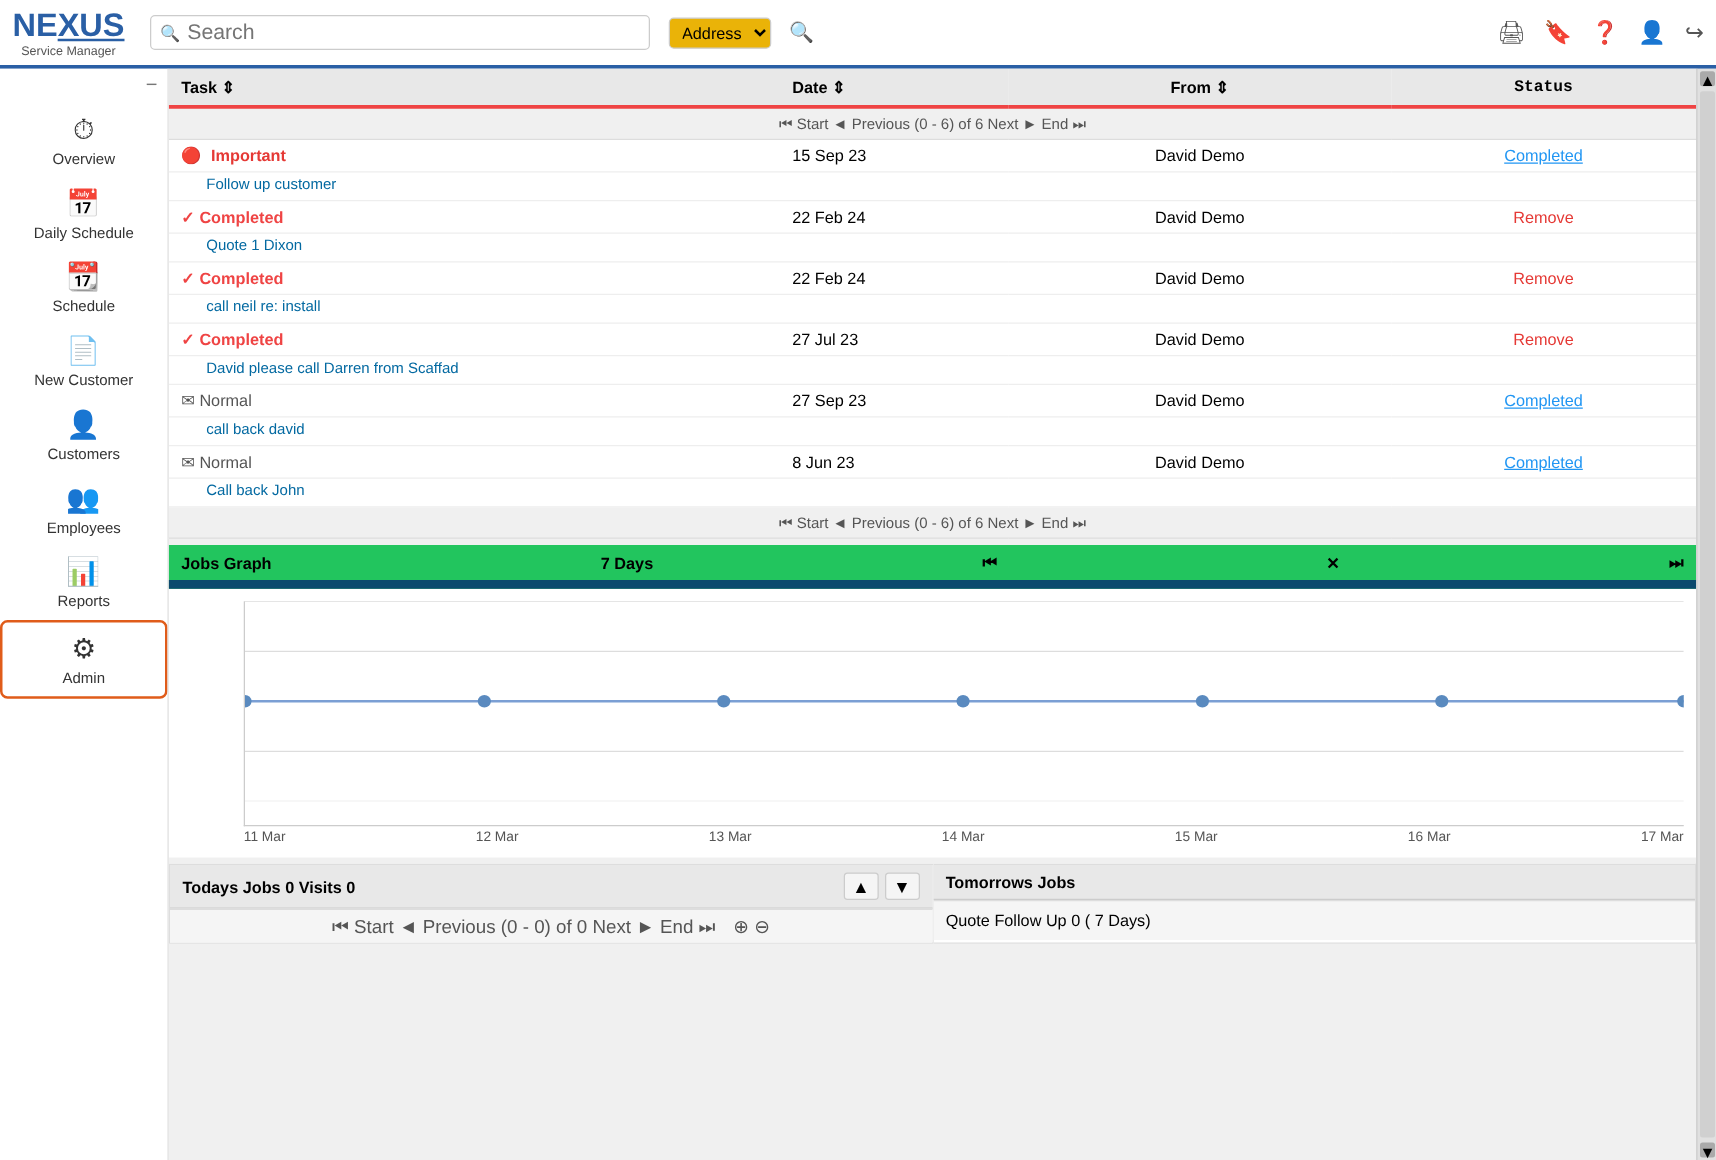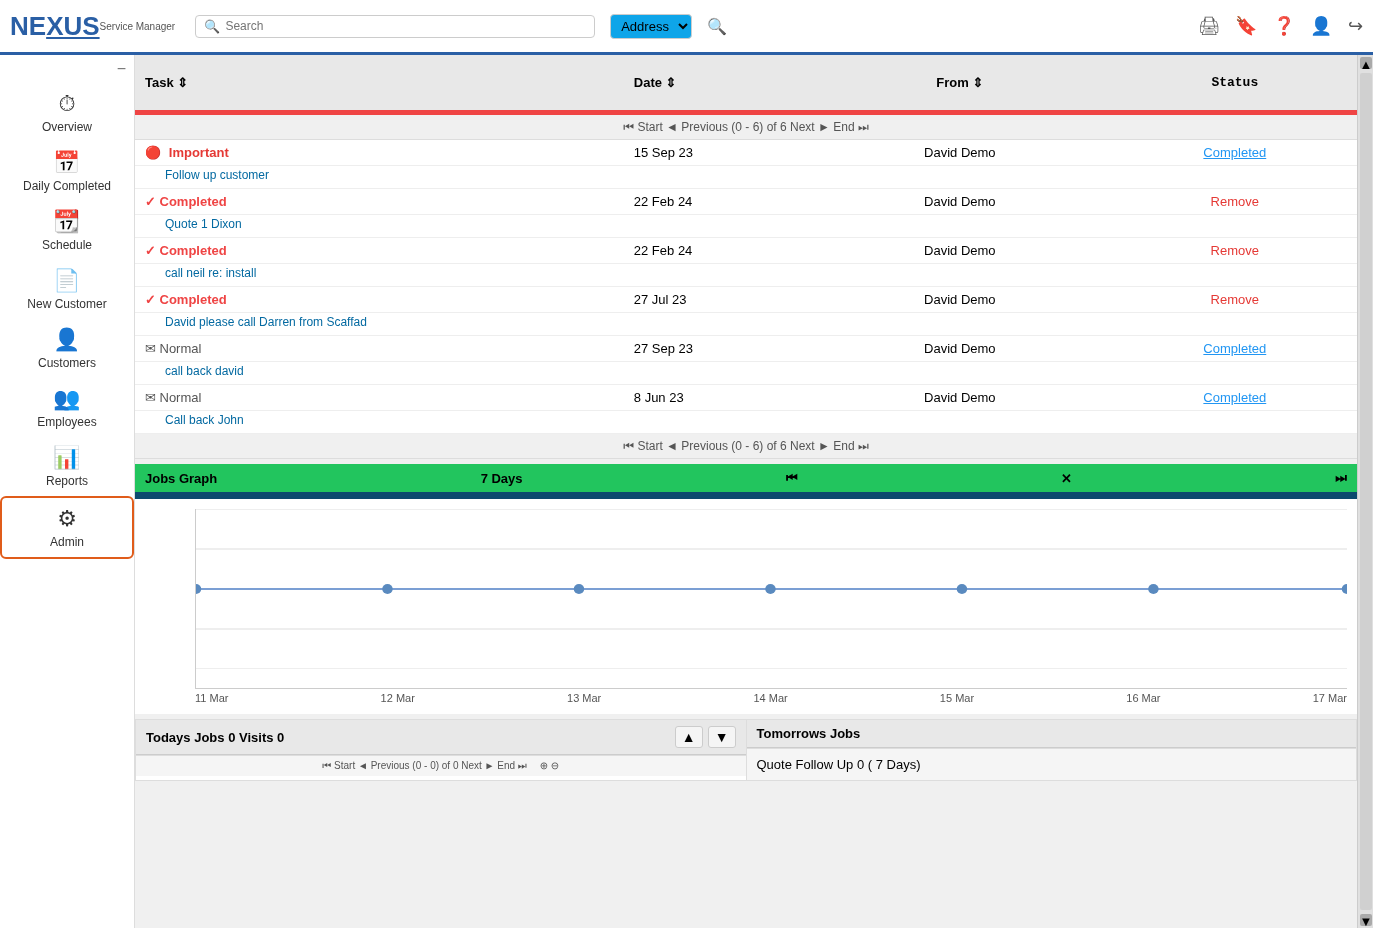--- a/index.html
+++ b/index.html
@@ -3,29 +3,29 @@
   <meta charset="utf-8">
   <style>
     * { box-sizing: border-box; margin: 0; padding: 0; }
     body { font-family: Arial, sans-serif; font-size: 13px; background: #f0f0f0; overflow: hidden; width: 1373px; height: 928px; }
 
     
     .header {
       display: flex; align-items: center; background: white; border-bottom: 3px solid #2a5fa5;
       height: 55px; padding: 0 10px; gap: 10px;
     }
-    .logo { display: flex; align-items: center; margin-right: 10px; }
+    .logo { display: flex; flex-direction: column; align-items: center; margin-right: 10px; }
     .search-bar {
       display: flex; align-items: center; border: 1px solid #ccc; border-radius: 4px;
       background: white; padding: 3px 8px; flex: 0 0 400px;
     }
-    .search-bar input { border: none; outline: none; font-size: 12px; width: 200px; }
+    .search-bar input { border: none; outline: none; font-size: 17px; width: 200px; }
     .search-dropdown {
       border: 1px solid #ccc; border-radius: 4px; padding: 3px 6px; font-size: 13px;
-      margin-left: 5px; background: #0ea5e9;
+      margin-left: 5px; background: #eab308;
     }
     .search-icon-btn { background: none; border: none; cursor: pointer; font-size: 16px; margin-left: 5px; }
     .header-spacer { flex: 1; }
     .header-actions { display: flex; gap: 15px; align-items: center; }
     .header-icon { font-size: 18px; cursor: pointer; color: #555; }
 
     
     .layout { display: flex; height: calc(928px - 55px); }
 
     
@@ -45,22 +45,22 @@
     .sidebar-item .icon { font-size: 22px; margin-bottom: 3px; }
     .sidebar-item .label { font-size: 12px; }
 
     
     .main { flex: 1; overflow-y: auto; background: #f0f0f0; padding: 0; }
 
     
     .tasks-section { background: white; margin-bottom: 5px; }
     .tasks-table { width: 100%; border-collapse: collapse; }
     .tasks-table th {
-      background: #e8e8e8; padding: 20px 10px; text-align: left; font-weight: bold;
-      border-bottom: 5px solid #ef4444; font-size: 13px;
+      background: #e8e8e8; padding: 7px 10px; text-align: left; font-weight: bold;
+      border-bottom: 3px solid #ef4444; font-size: 13px;
     }
     .pagination-row td {
       background: #f0f0f0; text-align: center; padding: 5px; font-size: 12px; color: #555;
       border-bottom: 1px solid #ddd;
     }
     .task-row td { padding: 5px 10px; border-bottom: 1px solid #eee; vertical-align: middle; }
     .task-sub-row td { padding: 2px 10px 6px 30px; border-bottom: 1px solid #eee; color: #0369a1; font-size: 12px; }
     .status-completed { color: #2196F3; cursor: pointer; text-decoration: underline; }
     .status-remove { color: #e53935; cursor: pointer; }
     .task-important { color: #e53935; font-weight: bold; }
@@ -86,21 +86,21 @@
 
     
     .bottom-panels { display: flex; gap: 0; justify-content: space-between; }
     .panel-left { flex: 1; background: white; border: 1px solid #ddd; }
     .panel-right { flex: 1; background: white; border: 1px solid #ddd; border-left: none; }
     .panel-header {
       background: #e8e8e8; padding: 6px 10px; font-weight: bold; font-size: 13px;
       display: flex; align-items: center; justify-content: space-between;
       border-bottom: 1px solid #ccc;
     }
-    .panel-pagination { background: #f5f5f5; padding: 4px; text-align: center; font-size: 10px; color: #555; border-top: 1px solid #ddd; }
+    .panel-pagination { background: #f5f5f5; padding: 4px; text-align: center; font-size: 15px; color: #555; border-top: 1px solid #ddd; }
     .panel-controls { display: flex; gap: 5px; }
     .panel-btn { background: #f5f5f5; border: 1px solid #ccc; border-radius: 3px; padding: 2px 6px; cursor: pointer; font-size: 14px; }
   </style>
 </head>
 <body>
 
 <div class="header">
   <div class="logo">
     <div style="display:flex; align-items:baseline;">
       <span style="font-size:26px; font-weight:900; color:#2a5fa5;">NE</span>
@@ -129,21 +129,21 @@
 <div class="layout">
 
   <div class="sidebar">
     <div class="sidebar-collapse">−</div>
     <div class="sidebar-item">
       <div class="icon">⏱</div>
       <div class="label">Overview</div>
     </div>
     <div class="sidebar-item">
       <div class="icon">📅</div>
-      <div class="label">Daily Completed</div>
+      <div class="label">Daily Schedule</div>
     </div>
     <div class="sidebar-item">
       <div class="icon">📆</div>
       <div class="label">Schedule</div>
     </div>
     <div class="sidebar-item">
       <div class="icon">📄</div>
       <div class="label">New Customer</div>
     </div>
     <div class="sidebar-item">

